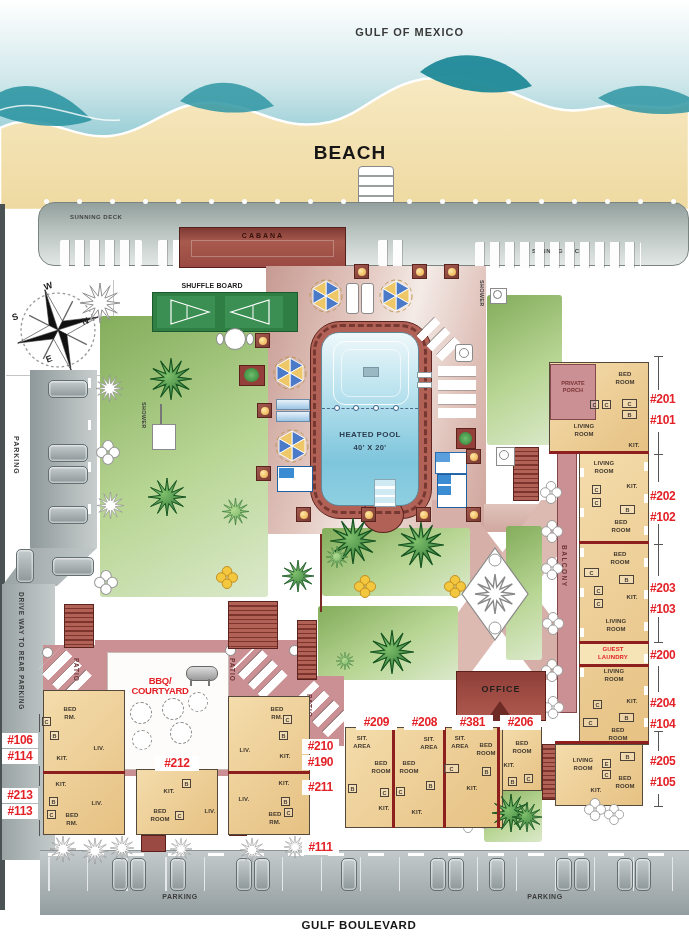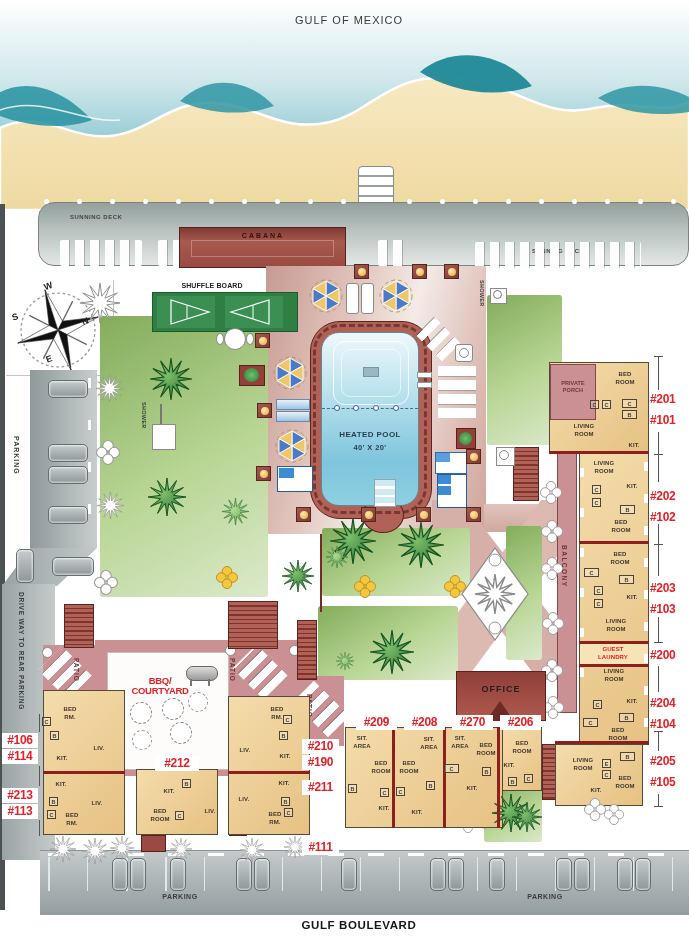--- a/index.html
+++ b/index.html
@@ -46,21 +46,22 @@
       </linearGradient>
     </defs>
     <rect x="0" y="0" width="689" height="150" fill="url(#sky)"></rect>
     <path d="M0,128 C40,108 70,140 110,136 C150,132 170,100 215,103 C260,106 280,133 330,122 C370,113 390,72 455,78 C520,84 540,120 595,108 C635,99 660,116 689,102 L689,210 L0,210 Z" fill="url(#sand)" stroke="#ffffff" stroke-width="2.5"></path>
     <path d="M-5,95 C25,76 62,88 92,120 C60,132 18,124 -5,114 Z" fill="#2f96a3" opacity=".9"></path>
     <path d="M180,101 C208,74 248,78 274,106 C240,118 203,112 180,101 Z" fill="#2f96a3" opacity=".85"></path>
     <path d="M420,72 C450,46 502,50 532,86 C492,100 448,90 420,72 Z" fill="#1f8998" opacity=".95"></path>
     <path d="M598,98 C628,80 662,84 689,97 L689,112 C648,118 618,110 598,98 Z" fill="#2f96a3" opacity=".85"></path>
     <path d="M-5,112 C40,92 80,124 120,120" fill="none" stroke="#ffffff" stroke-width="1.5" opacity=".8"></path>
   </svg>
-  <div class="a" style="left:234px;top:14px;width:230px;text-align:center;font-size:11px;letter-spacing:1px;color:#3a3a3a;font-weight:400">GULF OF MEXICO</div>
+  <div class="a" style="left:234px;top:26px;width:230px;text-align:right;font-size:11px;letter-spacing:1px;color:#3a3a3a;font-weight:700">GULF OF MEXICO</div>
+  <div class="a" style="left:290px;top:142px;width:120px;text-align:center;font-size:19px;letter-spacing:1px;color:#161616;font-weight:600">BEACH</div>
 
   <div class="a" style="left:358px;top:166px;width:34px;height:44px;background:#fff;border:1px solid #8a8a8a;border-radius:4px;background-image:repeating-linear-gradient(180deg,rgba(0,0,0,0) 0 8px,#9aa0a0 8px 10px)"></div>
 
   <div class="a" style="left:38px;top:202px;width:651px;height:64px;background:linear-gradient(180deg,#93a09d,#b9c3c0 45%,#e2e7e4);border:1px solid #7a8481;border-radius:16px;box-sizing:border-box"></div>
   <div class="a" style="left:44px;top:199px;width:5px;height:5px;border-radius:50%;background:#fff;box-shadow:33px 0 0 #fff,66px 0 0 #fff,99px 0 0 #fff,132px 0 0 #fff,165px 0 0 #fff,198px 0 0 #fff,231px 0 0 #fff,264px 0 0 #fff,297px 0 0 #fff,363px 0 0 #fff,396px 0 0 #fff,429px 0 0 #fff,462px 0 0 #fff,495px 0 0 #fff,528px 0 0 #fff,561px 0 0 #fff,594px 0 0 #fff,627px 0 0 #fff"></div>
   <div class="gray7" style="left:70px;top:214px;font-size:6px;color:#444">SUNNING DECK</div>
   <div class="gray7" style="left:532px;top:248px;font-size:6px;color:#444">SUNNING DECK</div>
   <div class="chairs" style="left:60px;top:240px;width:82px"></div>
   <div class="chairs" style="left:158px;top:240px;width:28px"></div>
   <div class="chairs" style="left:378px;top:240px;width:28px"></div>
@@ -622,21 +623,21 @@
   <div class="red rbx" style="left:2px;top:749px;width:36px;z-index:6">#114</div>
   <div class="red rbx" style="left:2px;top:788px;width:36px;z-index:6">#213</div>
   <div class="red rbx" style="left:2px;top:804px;width:36px;z-index:6">#113</div>
   <div class="red rbx" style="left:302px;top:739px;width:37px;z-index:6">#210</div>
   <div class="red rbx" style="left:302px;top:755px;width:37px;z-index:6">#190</div>
   <div class="red rbx" style="left:302px;top:780px;width:37px;z-index:6">#211</div>
   <div class="red rbx" style="left:302px;top:840px;width:37px;z-index:6">#111</div>
   <div class="red rbx" style="left:155px;top:756px;width:44px;z-index:6">#212</div>
   <div class="red rbx" style="left:356px;top:715px;width:41px;z-index:6">#209</div>
   <div class="red rbx" style="left:404px;top:715px;width:41px;z-index:6">#208</div>
-  <div class="red rbx" style="left:452px;top:715px;width:41px;z-index:6">#270</div>
+  <div class="red rbx" style="left:452px;top:715px;width:41px;z-index:6">#381</div>
   <div class="red rbx" style="left:500px;top:715px;width:41px;z-index:6">#206</div>
 
   <div class="wline" style="left:658px;top:356px;width:1px;height:34px"></div>
   <div class="wline" style="left:658px;top:432px;width:1px;height:50px"></div>
   <div class="wline" style="left:658px;top:524px;width:1px;height:52px"></div>
   <div class="wline" style="left:658px;top:617px;width:1px;height:26px"></div>
   <div class="wline" style="left:658px;top:666px;width:1px;height:26px"></div>
   <div class="wline" style="left:658px;top:731px;width:1px;height:20px"></div>
   <div class="wline" style="left:658px;top:794px;width:1px;height:12px"></div>
   <div class="tick" style="left:654px;top:356px"></div>

